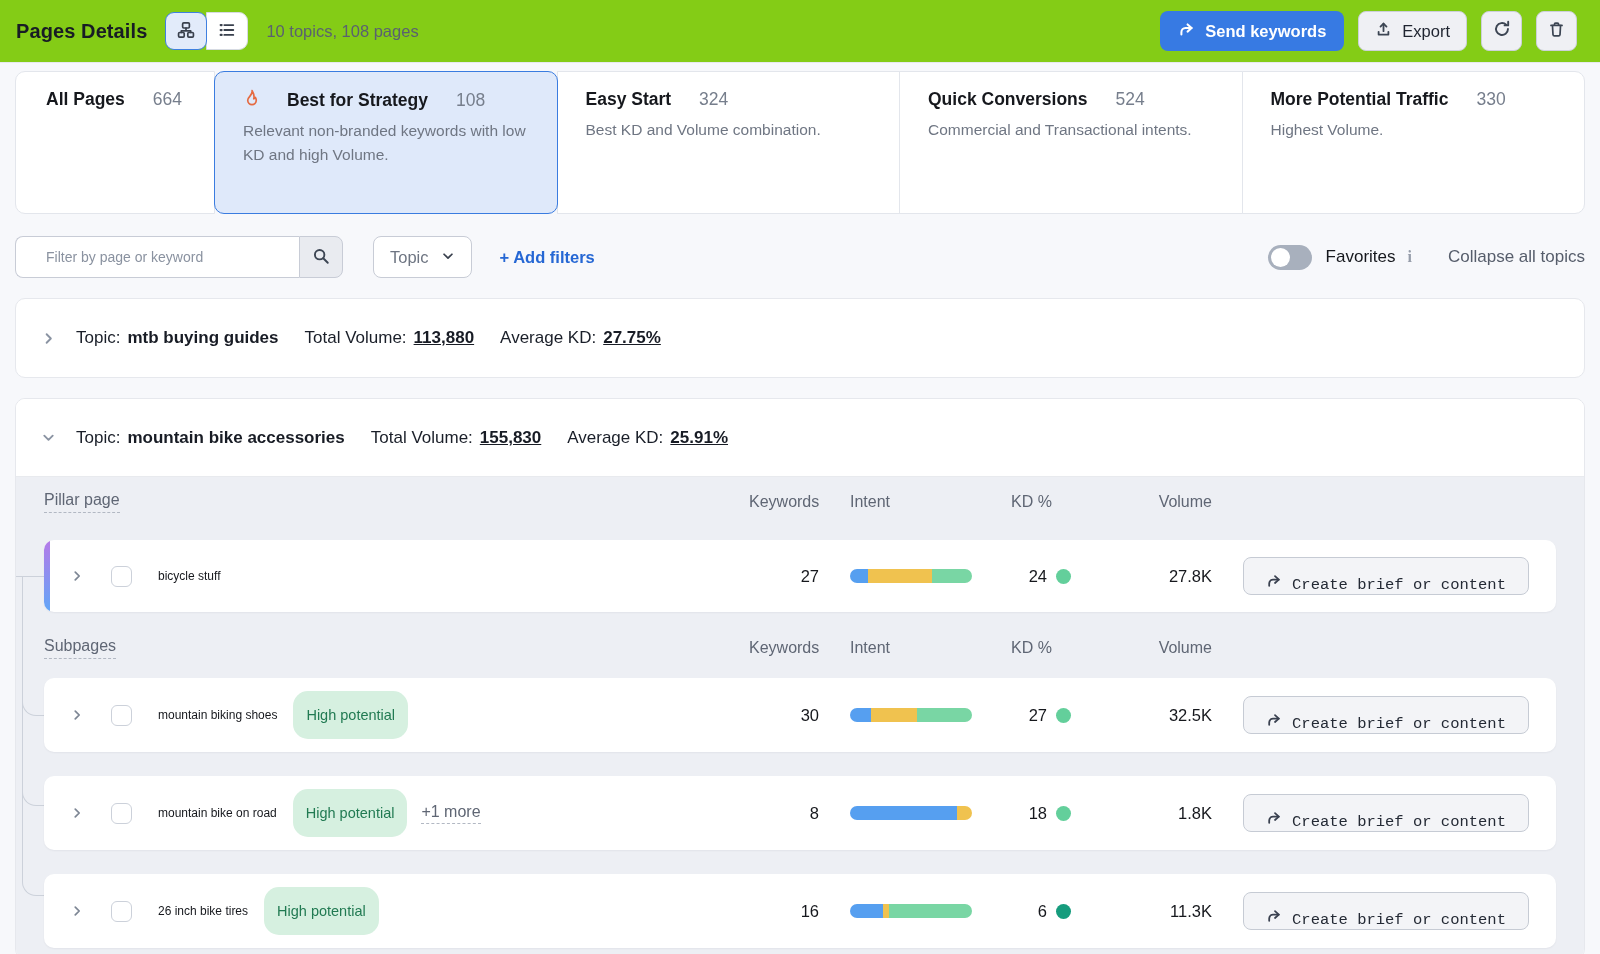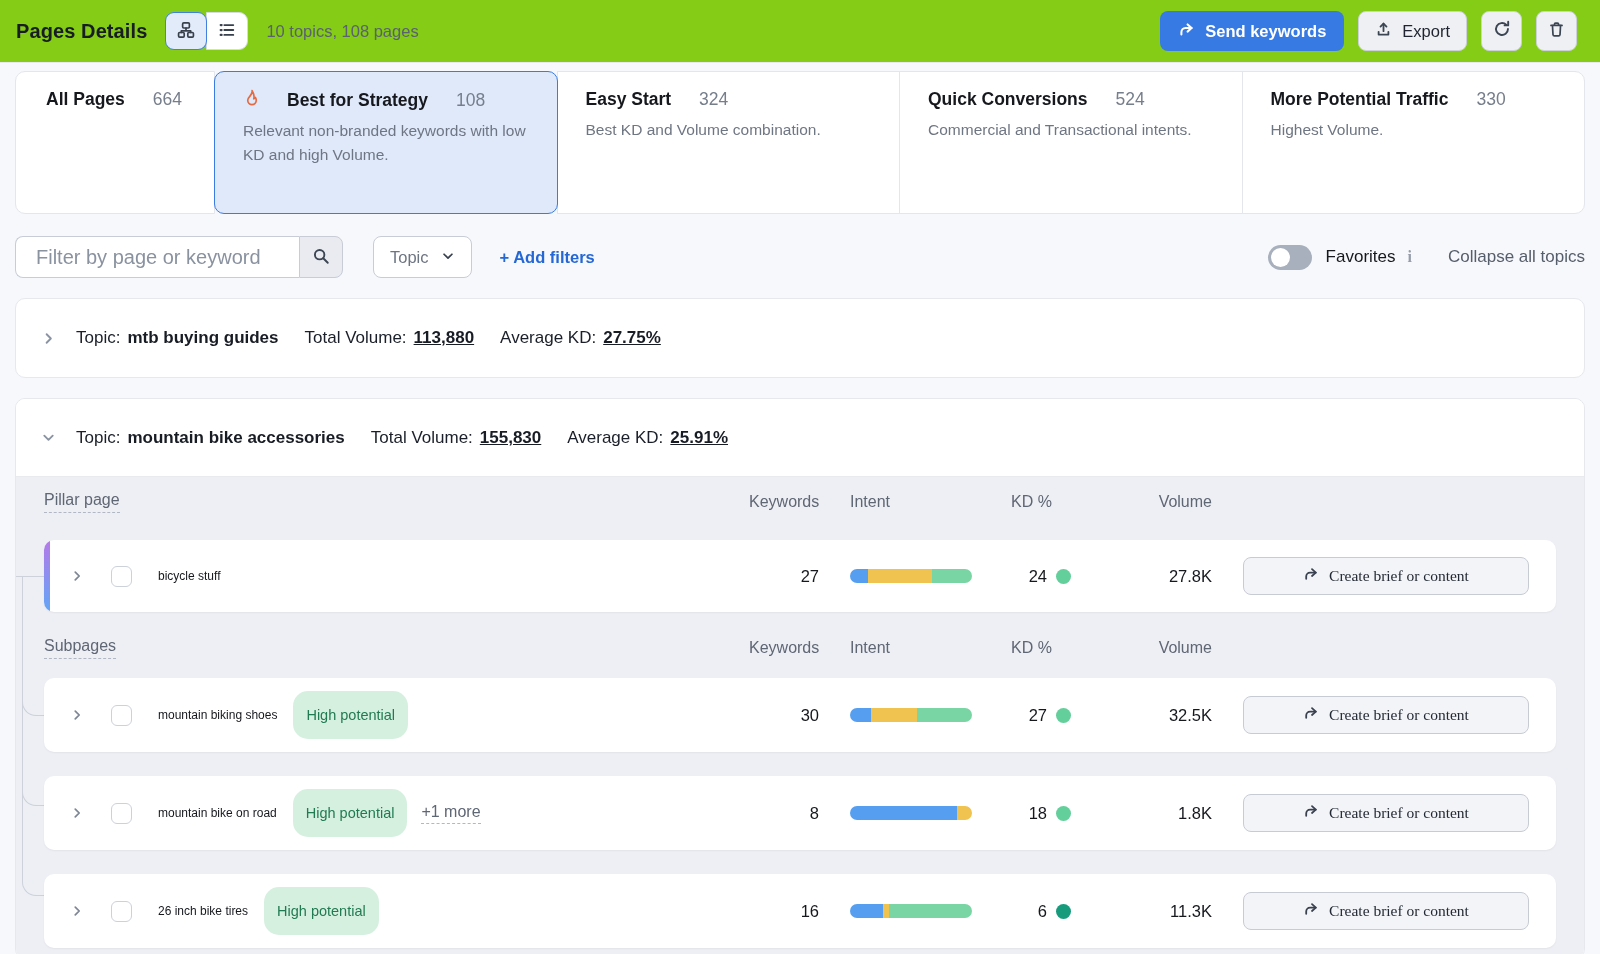--- a/index.html
+++ b/index.html
@@ -57,21 +57,21 @@
   .tab-title { display:flex; align-items:center; gap:26px; }
   .tab-title .lbl { font-size:17.5px; font-weight:700; color:#16181d; }
   .tab-title .cnt { font-size:17.5px; color:#767e8c; margin-left:2px; }
   .tab-desc { margin-top:8px; font-size:15.5px; line-height:1.55; color:#6f7683; max-width:285px; }
 
   
   .filterbar { display:flex; align-items:center; margin:22px 15px 0 15px; height:42px; }
   .search-group { display:flex; height:42px; }
   .search-input {
     width:284px; height:42px; border:1px solid #c8ccd6; border-right:none; border-radius:8px 0 0 8px;
-    padding:0 20px; font-size:20px; font-family:inherit; color:#181c25; background:#fff; outline:none;
+    padding:0 30px; font-size:14px; font-family:inherit; color:#181c25; background:#fff; outline:none;
   }
   .search-input::placeholder { color:#8a92a0; }
   .search-btn {
     width:44px; height:42px; background:#e9ebf0; border:1px solid #c8ccd6; border-radius:0 8px 8px 0;
     display:flex; align-items:center; justify-content:center; cursor:pointer;
   }
   .search-btn svg { stroke:#3c4553; }
   .dropdown {
     margin-left:30px; height:42px; padding:0 16px; background:#fff; border:1px solid #c8ccd6;
     border-radius:8px; display:flex; align-items:center; gap:12px; font-size:16.5px; color:#6e7582;
@@ -141,22 +141,22 @@
   .more-link { margin-left:14px; font-size:16px; color:#5f6674; border-bottom:1px dashed #b2b8c3; padding-bottom:2px; cursor:pointer; white-space:nowrap; }
   .kw-val { text-align:right; font-size:16.5px; color:#16181d; }
   .intent-bar { width:122px; height:14px; border-radius:7px; overflow:hidden; display:flex; }
   .intent-bar span { display:block; height:100%; }
   .kd-cell { display:flex; justify-content:flex-end; align-items:center; gap:9px; }
   .kd-num { font-size:16.5px; color:#16181d; }
   .kd-dot { width:15px; height:15px; border-radius:50%; }
   .vol-val { text-align:right; font-size:16.5px; color:#16181d; }
   .brief-btn {
     width:100%; height:38px; background:#f3f4f7; border:1px solid #c6cbd4; border-radius:8px;
-    display:flex; align-items:center; justify-content:center; gap:10px; font-size:15.5px; color:#242a35;
-    cursor:pointer; font-family:Liberation Serif, serif;
+    display:flex; align-items:flex-end; justify-content:center; gap:10px; font-size:15.5px; color:#242a35;
+    cursor:pointer; font-family:Liberation Mono, monospace;
   }
   .brief-btn svg { stroke:#3a4150; }
 </style>
 </head>
 <body>
 
 <div class="page">
 
   <header class="topbar">
     <h1>Pages Details</h1>

